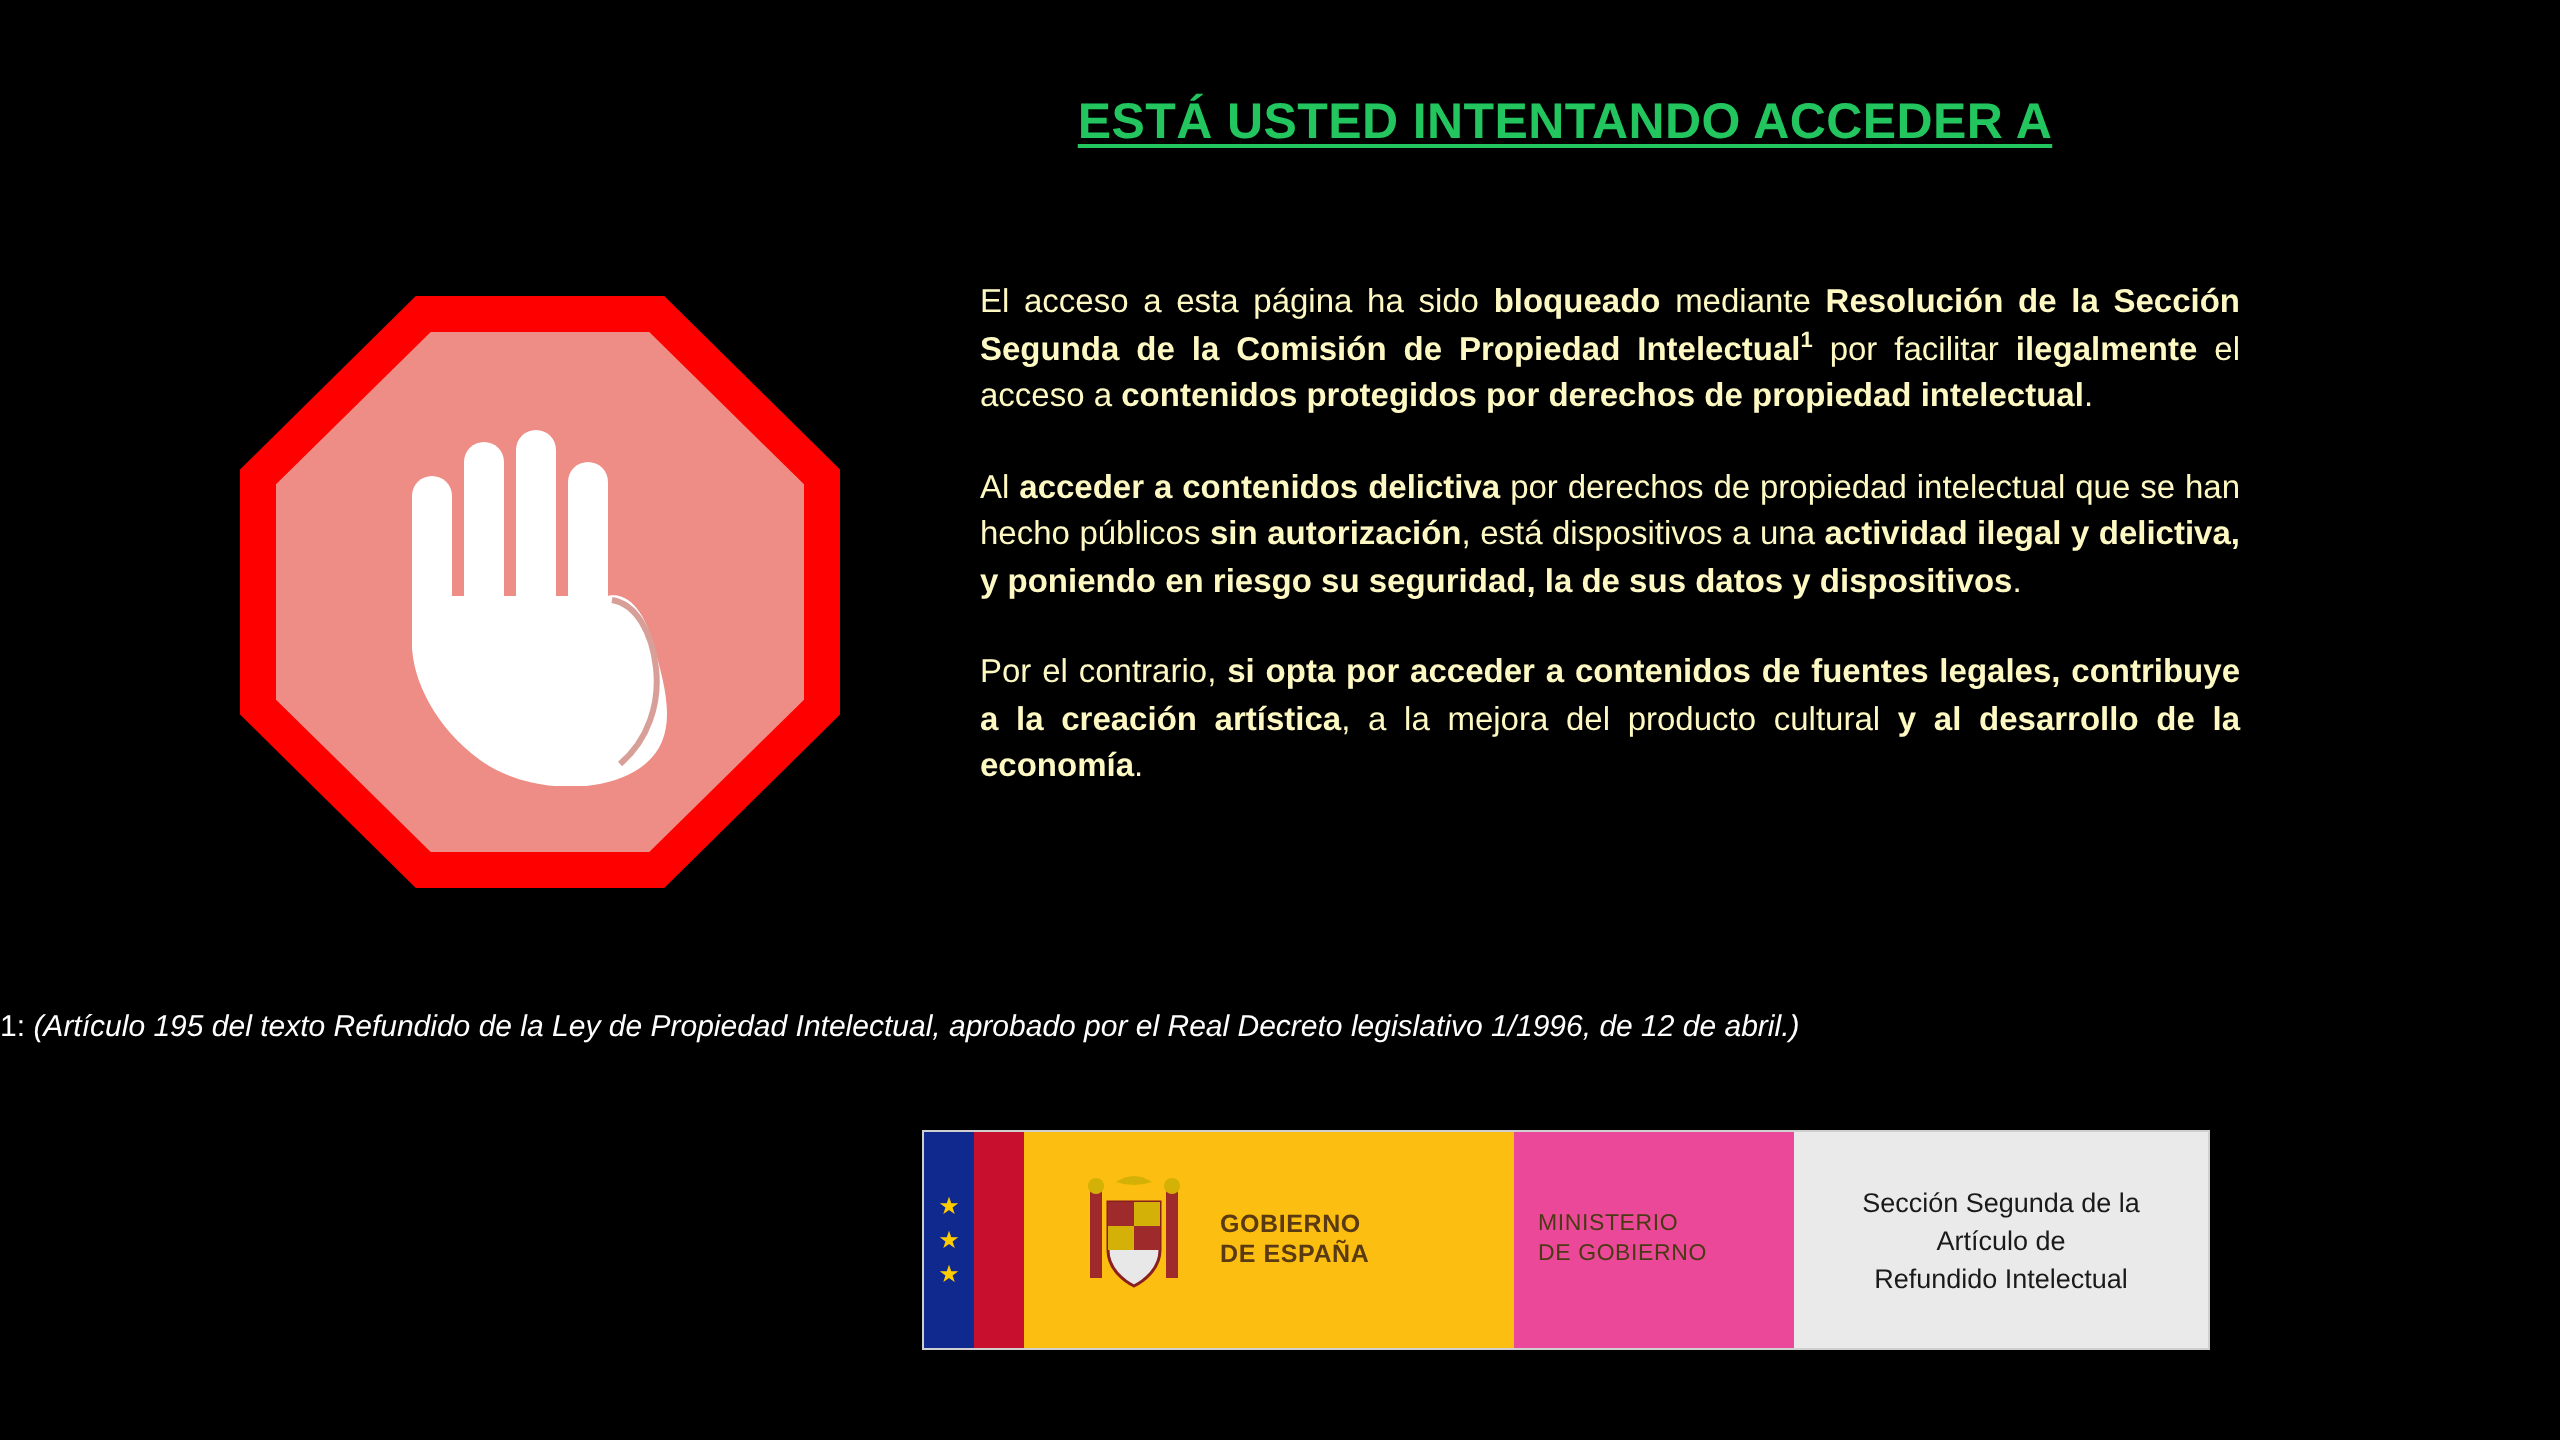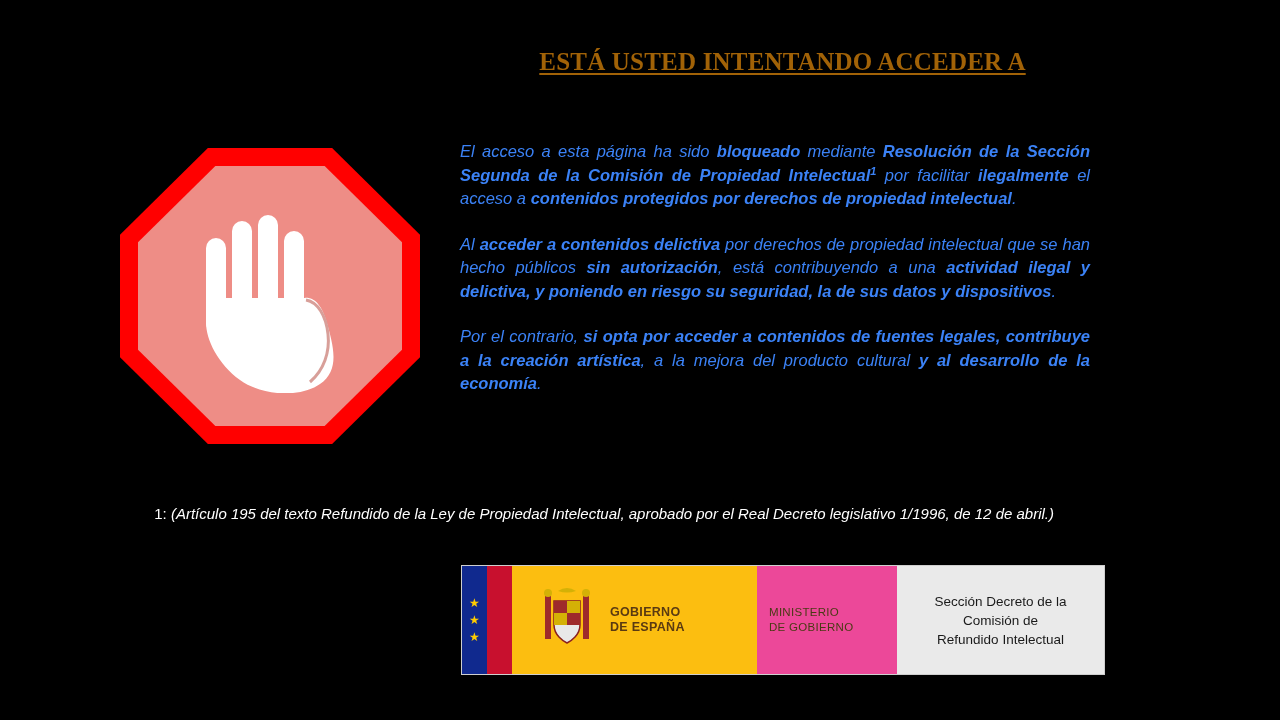--- a/index.html
+++ b/index.html
@@ -16,26 +16,25 @@
     position: relative;
   }
 
   
   .heading {
     position: absolute;
     left: 460px;
     top: 44px;
     width: 645px;
     text-align: center;
-    color: #a16207;
+    color: #22c55e;
     font-weight: bold;
     font-size: 25px;
     line-height: 35px;
     letter-spacing: 0.2px;
-    font-family: Liberation Serif, serif;
   }
   .heading .line {
     display: inline-block;
     text-decoration: underline;
     text-underline-offset: 3px;
   }
 
   
   .stop-wrap {
     position: absolute;
@@ -64,50 +63,48 @@
     position: absolute;
     left: 66px;
     top: 55px;
     width: 165px;
     height: 190px;
   }
 
   
   .body-text {
     position: absolute;
-    left: 460px;
+    left: 490px;
     top: 140px;
     width: 630px;
     font-size: 16.5px;
     line-height: 23.5px;
-    color: #3b82f6;
+    color: #fef9c3;
     text-align: justify;
-    font-style: italic;
   }
   .body-text p { margin: 0 0 22px 0; }
   .body-text p:last-child { margin-bottom: 0; }
   .body-text b { font-weight: bold; }
   .body-text sup {
     font-size: 11px;
     font-weight: bold;
     vertical-align: super;
     line-height: 0;
   }
 
   
   .footnote {
     position: absolute;
     left: 0;
     top: 505px;
     width: 1027px;
-    text-align: right;
+    text-align: left;
     font-size: 15px;
     font-style: italic;
     color: #ffffff;
-    padding-left: 27px;
   }
   .footnote .fn-num { font-style: normal; }
 
   
   .banner {
     position: absolute;
     left: 461px;
     top: 565px;
     width: 644px;
     height: 110px;
@@ -212,21 +209,21 @@
       <path d="M120 97 c12 2 20 16 22 34 c2 18 -4 36 -18 48" fill="none" stroke="#d89f99" stroke-width="3"></path>
     </g>
   </svg>
 </div>
 
 <div class="body-text">
   <p>
     <span>El acceso a esta página ha sido </span><b>bloqueado</b><span> mediante </span><b>Resolución de la Sección Segunda de la Comisión de Propiedad Intelectual</b><sup>1</sup><span> por facilitar </span><b>ilegalmente</b><span> el acceso a </span><b>contenidos protegidos por derechos de propiedad intelectual</b><span>.</span>
   </p>
   <p>
-    <span>Al </span><b>acceder a contenidos delictiva</b><span> por derechos de propiedad intelectual que se han hecho públicos </span><b>sin autorización</b><span>, está contribuyendo a una </span><b>actividad ilegal y delictiva, y poniendo en riesgo su seguridad, la de sus datos y dispositivos</b><span>.</span>
+    <span>Al </span><b>acceder a contenidos delictiva</b><span> por derechos de propiedad intelectual que se han hecho públicos </span><b>sin autorización</b><span>, está dispositivos a una </span><b>actividad ilegal y delictiva, y poniendo en riesgo su seguridad, la de sus datos y dispositivos</b><span>.</span>
   </p>
   <p>
     <span>Por el contrario, </span><b>si opta por acceder a contenidos de fuentes legales, contribuye a la creación artística</b><span>, a la mejora del producto cultural </span><b>y al desarrollo de la economía</b><span>.</span>
   </p>
 </div>
 
 <div class="footnote">
   <span class="fn-num">1: </span><span>(Artículo 195 del texto Refundido de la Ley de Propiedad Intelectual, aprobado por el Real Decreto legislativo 1/1996, de 12 de abril.)</span>
 </div>
 
@@ -261,18 +258,18 @@
 
   <div class="min-block">
     <div class="min-label">
       <div>MINISTERIO</div>
       <div>DE GOBIERNO</div>
     </div>
   </div>
 
   <div class="section-block">
     <div class="section-label">
-      <div>Sección Decreto de la Comisión de</div>
+      <div>Sección Segunda de la Artículo de</div>
       <div>Refundido Intelectual</div>
     </div>
   </div>
 
 </div>
 
 </body></html>

